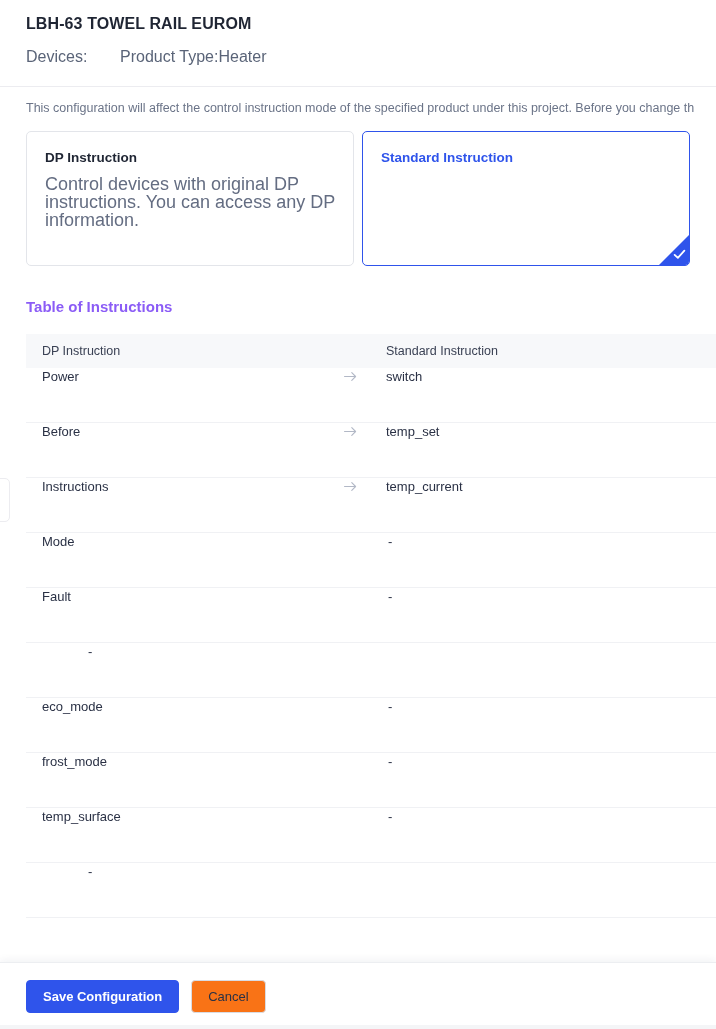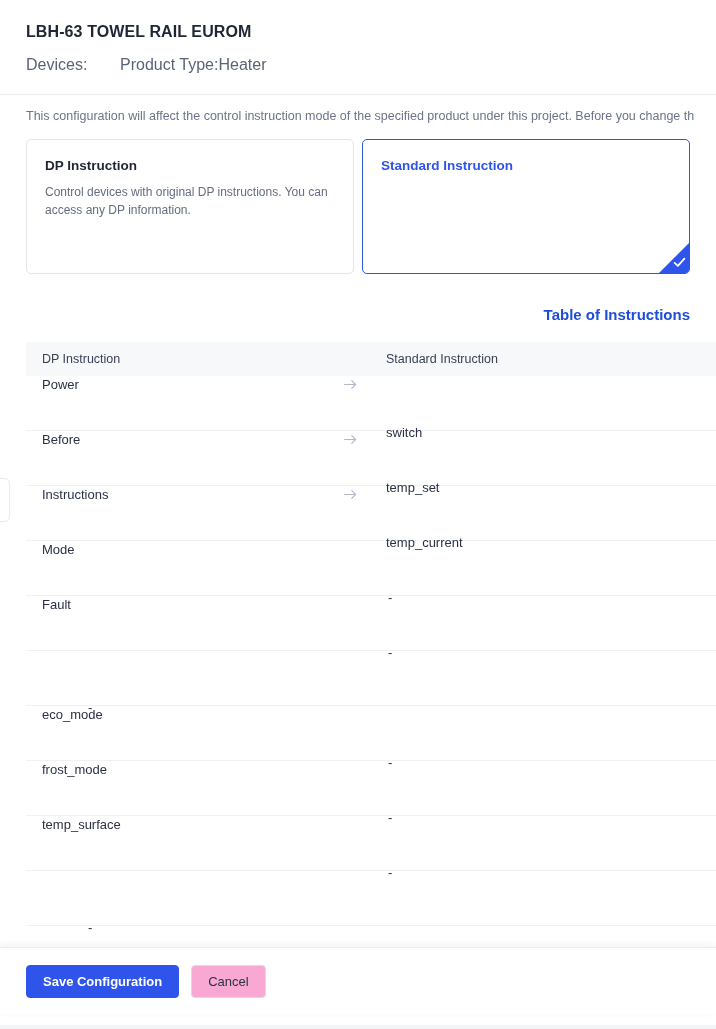--- a/index.html
+++ b/index.html
@@ -23,21 +23,21 @@
     position: absolute;
     top: 0; left: 0;
     width: 716px;
     height: 962px;
     background: #ffffff;
     overflow: hidden;
   }
 
   
   .product-header {
-    padding: 22px 26px 0 26px;
+    padding: 14px 26px 0 26px;
   }
   .product-title {
     font-size: 16px;
     font-weight: bold;
     color: #1f2533;
     letter-spacing: 0.1px;
     line-height: 20px;
   }
   .product-meta {
     margin-top: 14px;
@@ -104,21 +104,21 @@
     font-size: 13.5px;
     font-weight: bold;
     color: #1f2533;
     line-height: 18px;
   }
   .mode-card.selected .mode-card-title {
     color: #2f54eb;
   }
   .mode-card-desc {
     margin-top: 8px;
-    font-size: 12px;
+    font-size: 18px;
     color: #646d82;
     line-height: 18px;
   }
   .corner-check {
     position: absolute;
     right: 0;
     bottom: 0;
     width: 30px;
     height: 30px;
     overflow: hidden;
@@ -136,24 +136,23 @@
     right: 3px;
     bottom: 4px;
     width: 13px;
     height: 13px;
   }
 
   
   .table-title {
     font-size: 15px;
     font-weight: bold;
-    color: #1d4ed8;
+    color: #8b5cf6;
     margin-top: 31px;
     line-height: 20px;
-    text-align: right;
   }
 
   .instr-table {
     margin-top: 17px;
     width: 690px;
   }
   .thead {
     display: flex;
     align-items: center;
     background: #f7f8fa;
@@ -185,41 +184,41 @@
     width: 44px;
     display: flex;
     align-items: center;
     color: #b2b8c6;
   }
   .arrow-cell svg { width: 17px; height: 17px; display: block; }
   .dash {
     color: #2a3145;
     font-size: 13px;
   }
-  .std-cell { flex: 1; margin-top: 48px; }
+  .std-cell { flex: 1; }
   .std-cell.empty { padding-left: 2px; }
 
   
   .drawer-stub {
     position: absolute;
     left: -12px;
     top: 478px;
     width: 22px;
     height: 44px;
     border: 1px solid #ececf0;
     border-radius: 5px;
     background: #ffffff;
     cursor: pointer;
   }
 
   
   .footer {
     position: absolute;
     left: 0;
-    bottom: 15px;
+    bottom: 0;
     width: 716px;
     height: 67px;
     background: #ffffff;
     border-top: 1px solid #eceef1;
     box-shadow: 0 -2px 8px rgba(20,30,60,0.06);
     display: flex;
     align-items: center;
     padding-left: 26px;
     gap: 12px;
   }
@@ -234,21 +233,21 @@
     justify-content: center;
     padding: 0 16px;
   }
   .btn-primary {
     background: #2f54eb;
     color: #ffffff;
     border: 1px solid #2f54eb;
     font-weight: bold;
   }
   .btn-default {
-    background: #f9a8d4;
+    background: #f97316;
     color: #2a3145;
     border: 1px solid #d9dce3;
   }
   .bottom-strip {
     position: absolute;
     left: 0; bottom: 0;
     width: 716px;
     height: 4px;
     background: #f4f5f7;
   }

